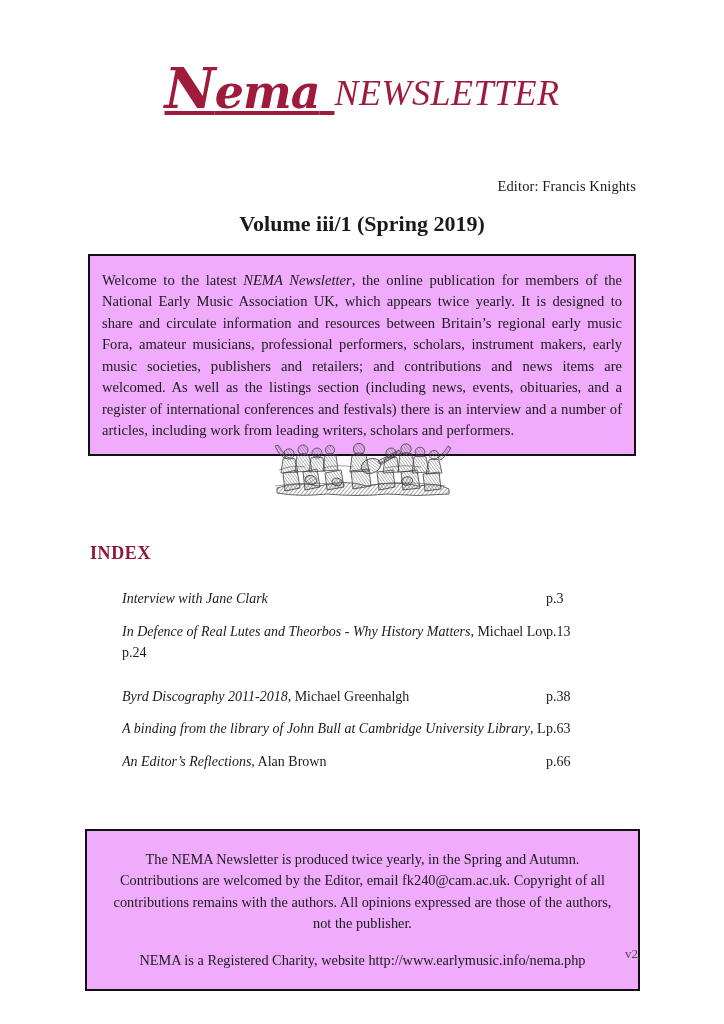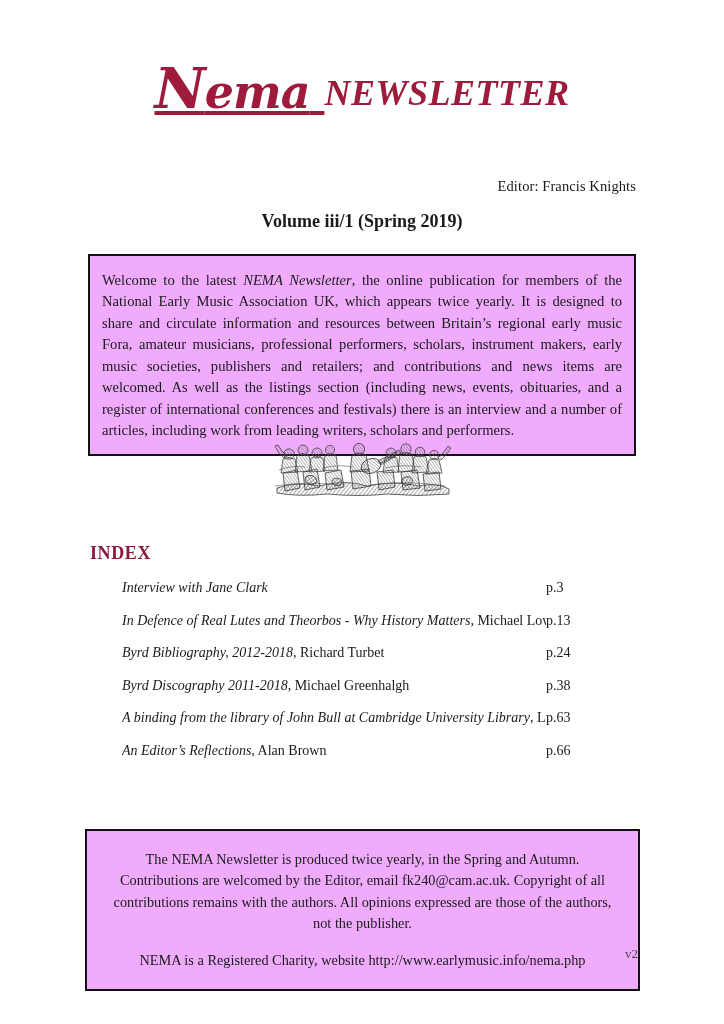--- a/index.html
+++ b/index.html
@@ -42,42 +42,42 @@
     position: relative;
     top: 3px;
   }
   .logo-nema .drop {
     font-size: 56px;
     line-height: 0;
   }
   .logo-newsletter {
     font-family: "Liberation Serif", "DejaVu Serif", serif;
     font-style: italic;
-    font-weight: bold;
+    font-weight: normal;
     font-size: 36px;
     letter-spacing: 0.5px;
   }
 
   
   .editor-line {
     position: absolute;
     top: 178px;
     right: 88px;
     font-size: 14.5px;
     letter-spacing: 0.1px;
   }
 
   
   .volume-line {
     position: absolute;
     top: 211px;
     left: 0;
     width: 724px;
     text-align: center;
-    font-size: 18px;
+    font-size: 22px;
     font-weight: bold;
   }
 
   
   .framed {
     position: absolute;
     box-sizing: border-box;
     border: 2px solid #111111;
     background: #f0abfc;
   }
@@ -131,20 +131,21 @@
   .index-row {
     display: flex;
     align-items: baseline;
     height: 32.6px;
     font-size: 14px;
   }
   .index-title {
     flex: 1 1 auto;
     white-space: nowrap;
     overflow: hidden;
+    margin-top: 11px;
   }
   .index-title .ttl { font-style: italic; }
   .index-title .auth { font-style: normal; }
   .index-page {
     flex: 0 0 auto;
     width: 56px;
     text-align: left;
     padding-left: 0;
   }
 
@@ -276,21 +277,20 @@
       <span class="index-page">p.3</span>
     </div>
 
 
     <div class="index-row">
       <span class="index-title"><span class="ttl">In Defence of Real Lutes and Theorbos - Why History Matters</span><span class="auth">, Michael Lowe</span></span>
       <span class="index-page">p.13</span>
     </div>
 
     <div class="index-row">
-      <span class="index-title"><span class="ttl">Byrd Bibliography, 2012-2018</span><span class="auth">, Richard Turbet</span></span>
       <span class="index-page">p.24</span>
     </div>
 
     <div class="index-row">
       <span class="index-title"><span class="ttl">Byrd Discography 2011-2018</span><span class="auth">, Michael Greenhalgh</span></span>
       <span class="index-page">p.38</span>
     </div>
 
     <div class="index-row">
       <span class="index-title"><span class="ttl">A binding from the library of John Bull at Cambridge University Library</span><span class="auth">, Liam Sims</span></span>

